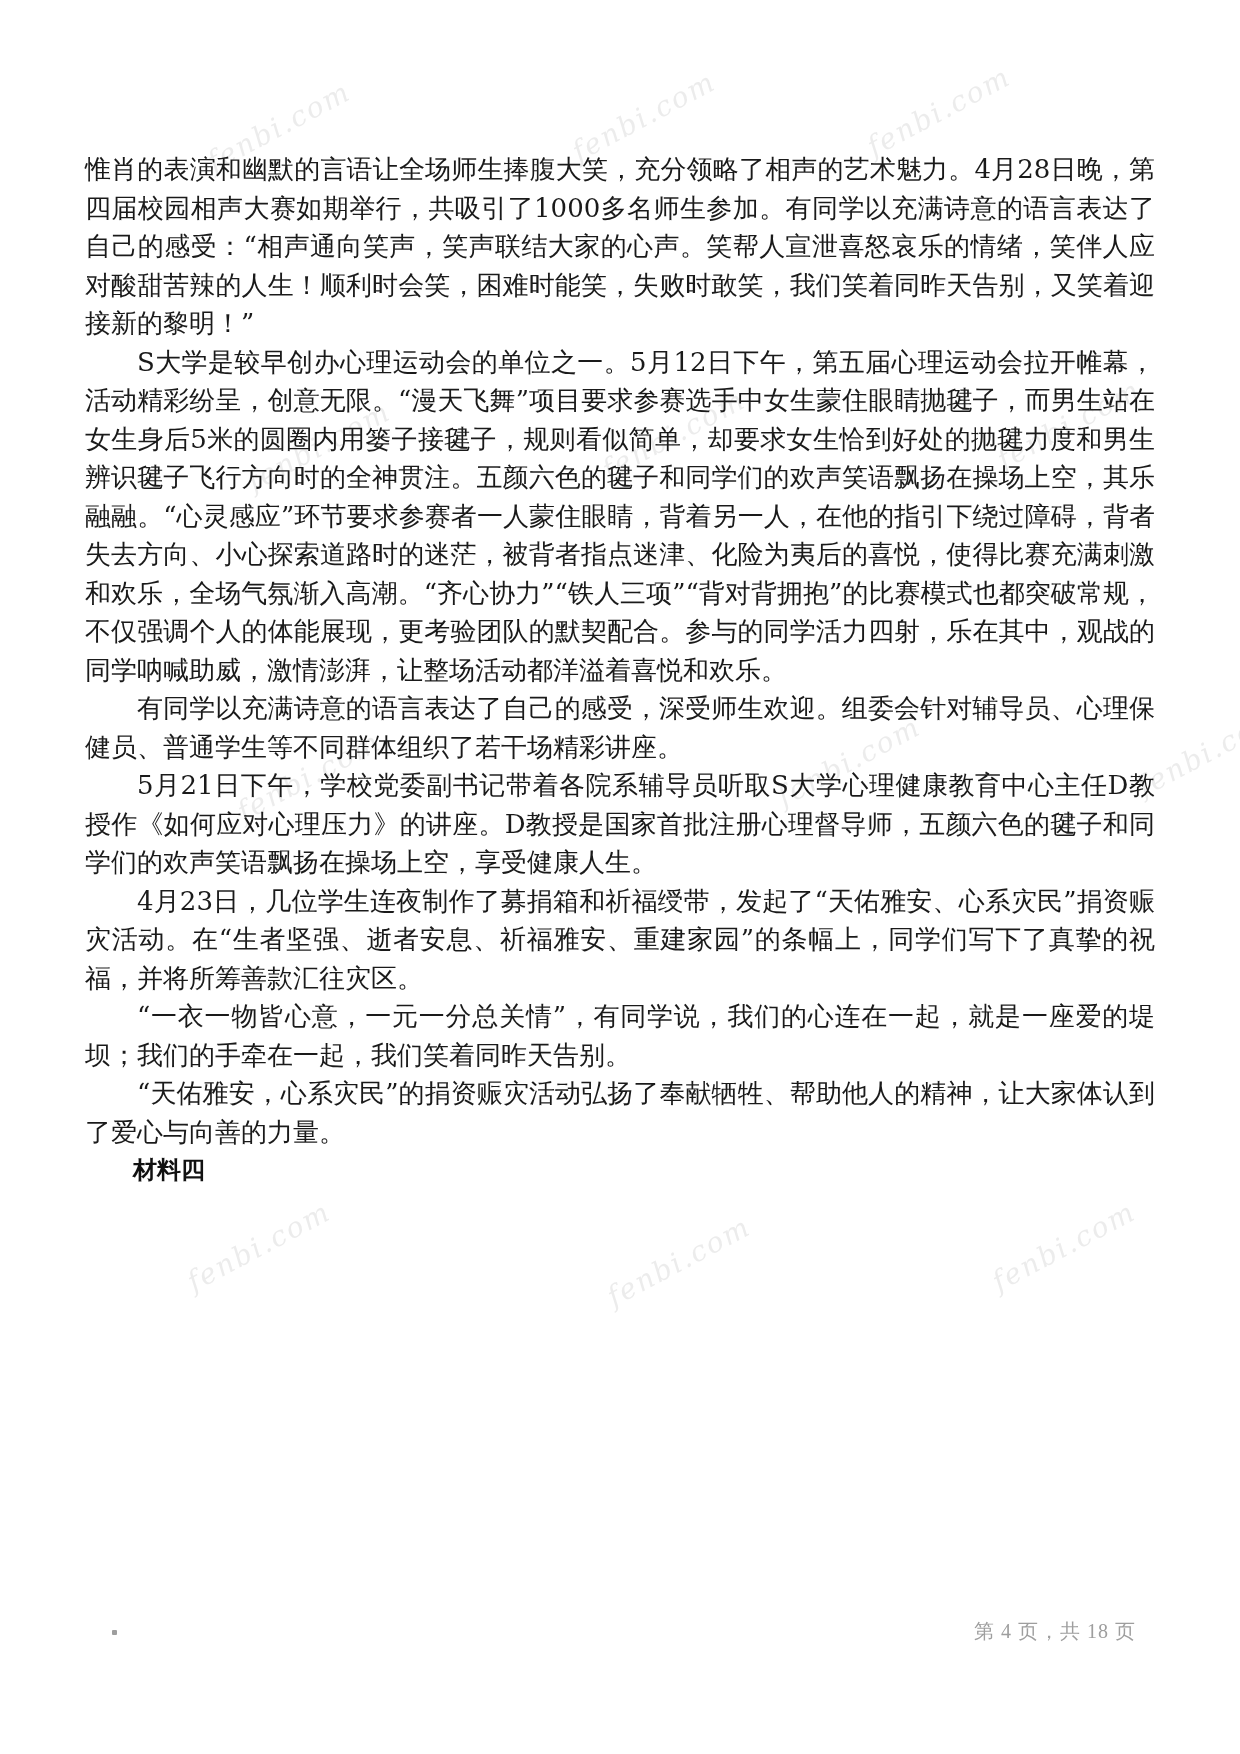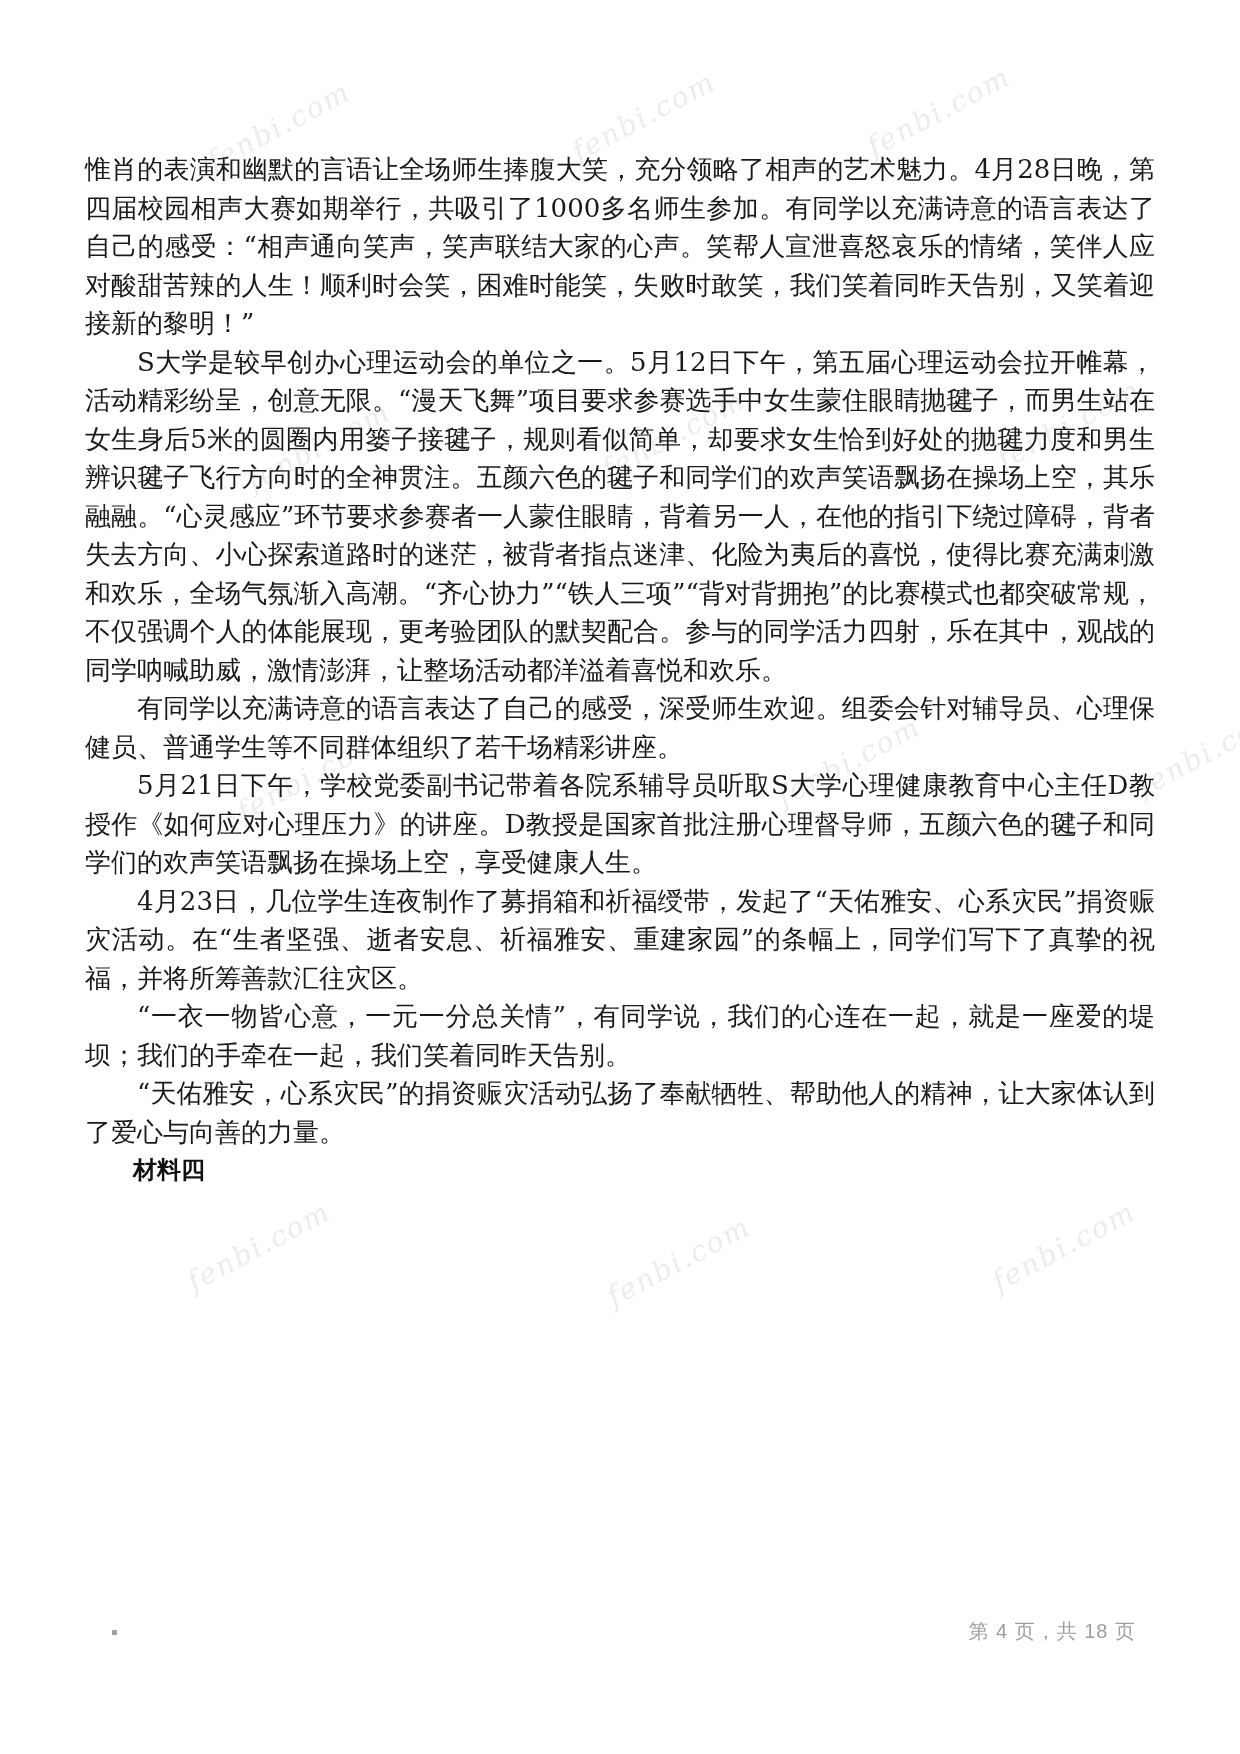--- a/index.html
+++ b/index.html
@@ -38,21 +38,21 @@
     margin-top: 152px;
     font-family: "DejaVu Sans", "Liberation Sans", sans-serif;
     font-weight: 700;
     font-size: 24px;
     color: #111;
     text-indent: 0;
   }
   .footer-page {
     position: absolute;
     top: 1618px; right: 104px;
-    font-family: Liberation Sans, sans-serif;
+    font-family: Liberation Serif, serif;
     font-size: 20px;
     letter-spacing: 1px;
     color: #9e9e9e;
     white-space: nowrap;
   }
   .corner-dot {
     position: absolute;
     left: 112px; top: 1630px;
     width: 5px; height: 5px;
     background: #9e9e9e;

